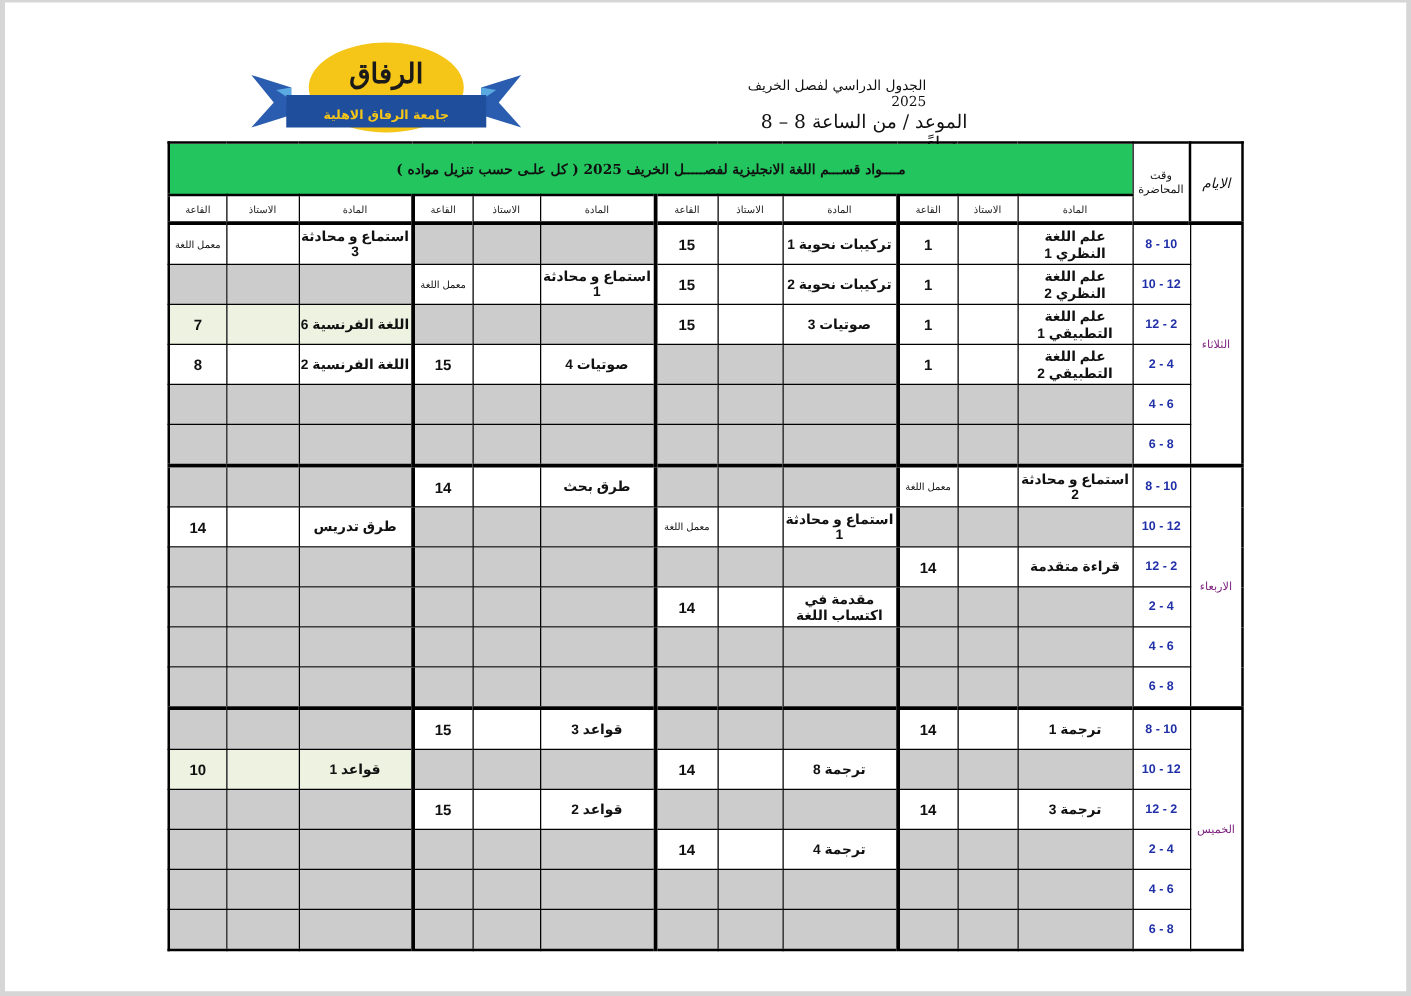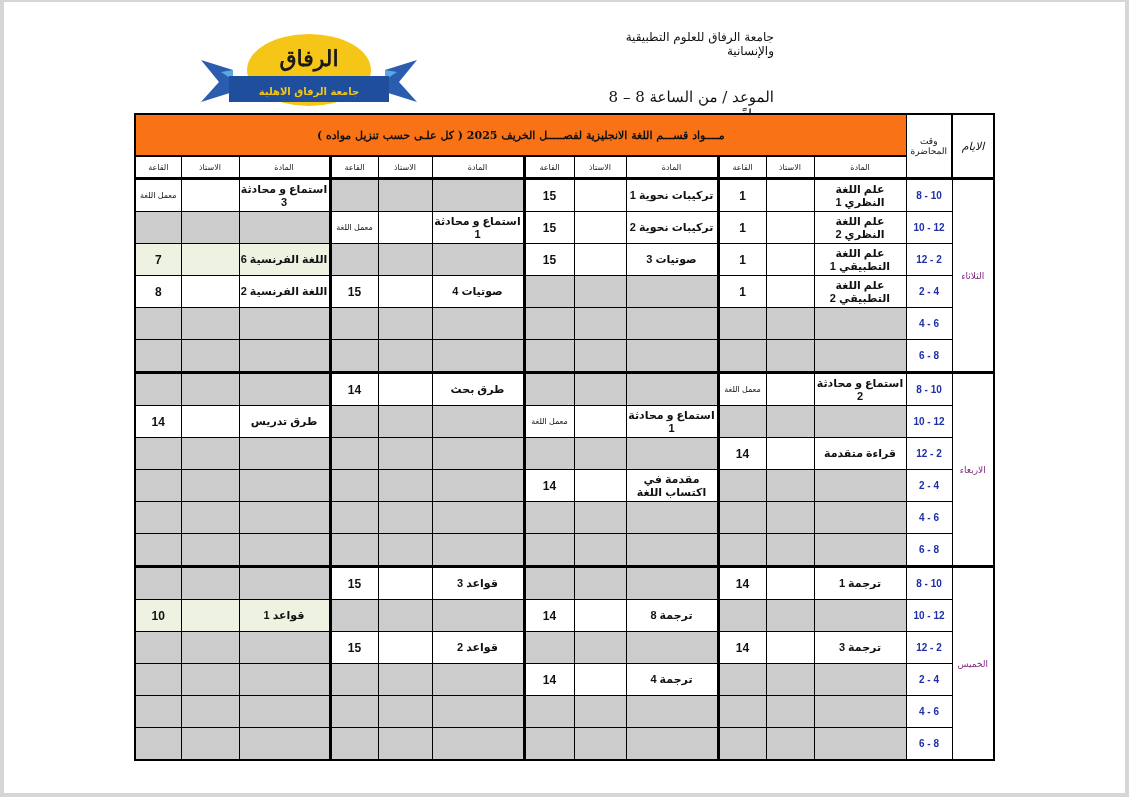--- a/index.html
+++ b/index.html
@@ -26,21 +26,21 @@
     table.sched {
       position: absolute; left: 134px; top: 113px;
       border-collapse: collapse; table-layout: fixed;
       direction: rtl;
     }
     table.sched td {
       border: 1px solid #000; padding: 0; text-align: center; vertical-align: middle;
       font-size: 11px; font-weight: bold; color: #111; overflow: hidden;
     }
     .title-cell {
-      background: #f97316; height: 40px;
+      background: #22c55e; height: 40px;
       font-family: "DejaVu Serif", serif; font-weight: bold; font-size: 13px; color: #7a1f1f;
       border-bottom: 2px solid #000 !important;
     }
     .hdr { font-size: 8px !important; font-weight: normal !important; height: 20px; color: #222 !important; }
     .hdr-time, .hdr-day { font-family: "DejaVu Serif", serif; font-weight: normal !important; font-size: 9px !important; }
     .hdr-day { font-size: 11px !important; }
     .time { color: #1f2fa8 !important; font-size: 10px !important; height: 31px; }
     .day { color: #7b1f7b !important; font-size: 9px !important; font-weight: normal !important; margin-top: 38px; }
     .g { background: #cccccc; }
     .w { background: #ffffff; }
@@ -60,21 +60,21 @@
     <polygon points="0,28 32,38 32,60 0,70 18,50" fill="#2a5db0"></polygon>
     <polygon points="216,28 184,38 184,60 216,70 198,50" fill="#2a5db0"></polygon>
     <polygon points="20,40 32,38 32,48" fill="#5aa9e0"></polygon>
     <polygon points="196,40 184,38 184,48" fill="#5aa9e0"></polygon>
     <ellipse cx="108" cy="38" rx="62" ry="36" fill="#f5c518"></ellipse>
     <rect x="28" y="44" width="160" height="26" fill="#1f4e9c"></rect>
     <text x="108" y="34" text-anchor="middle" font-family="DejaVu Serif, serif" font-size="22" font-weight="bold" fill="#1a1a1a" direction="rtl">الرفاق</text>
     <text x="108" y="63" text-anchor="middle" font-family="DejaVu Sans, sans-serif" font-size="10" font-weight="bold" fill="#f5c518" direction="rtl">جامعة الرفاق الاهلية</text>
   </svg>
 
-  <div class="head-text ht1">جامعة الرفاق للعلوم التطبيقية والإنسانية</div>
+  <div class="head-text ht2">الجدول الدراسي لفصل الخريف 2025</div>
   <div class="head-text ht3">الموعد / من الساعة  8 – 8  مساءً</div>
 </div>
 
 <table class="sched" id="sched" style="border: 2px solid rgb(0, 0, 0);">
   <colgroup>
     <col style="width:42px">
       <col style="width:46px">
     <col style="width:92px">
       <col style="width:48px">
       <col style="width:48px">

